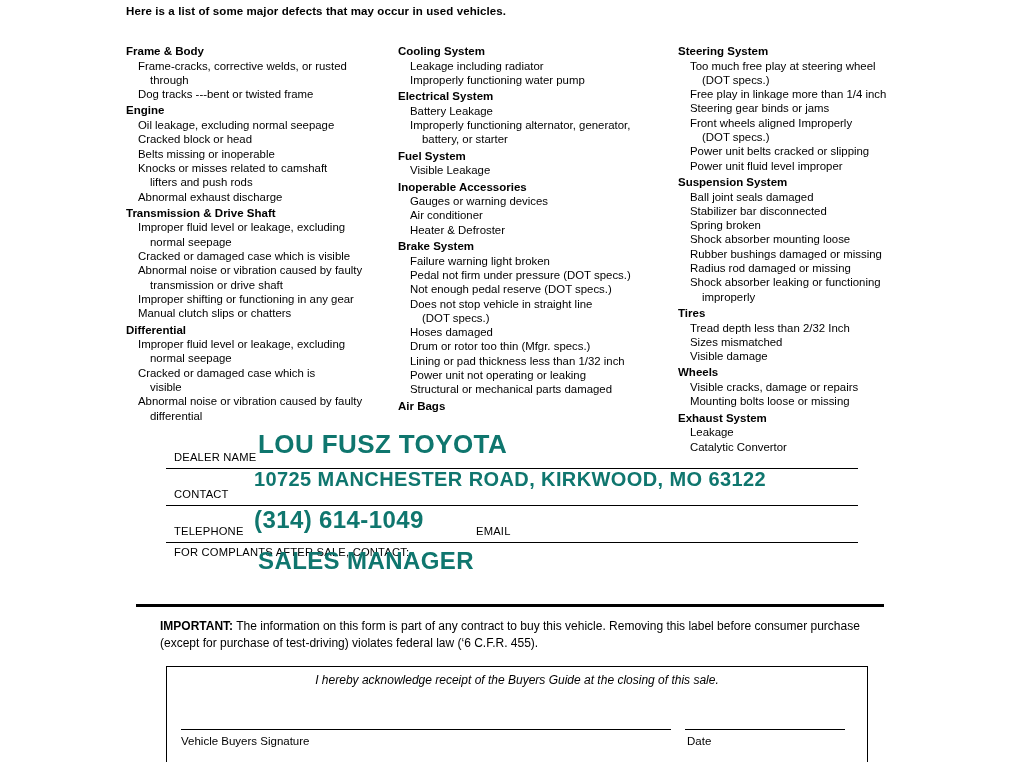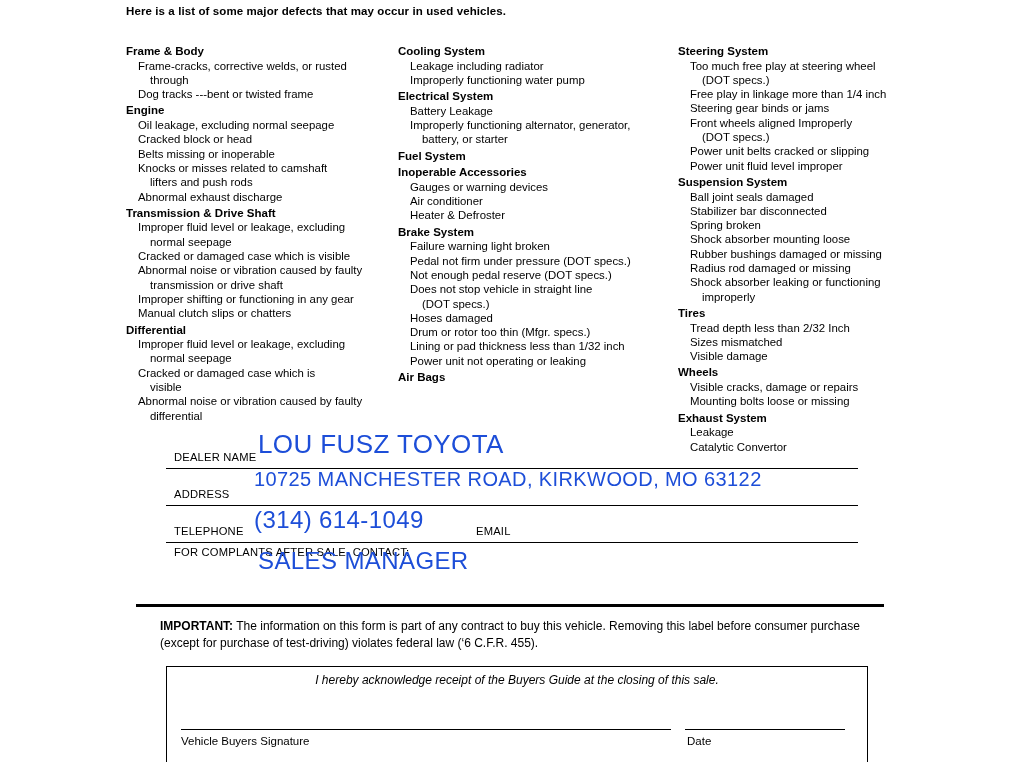--- a/index.html
+++ b/index.html
@@ -83,22 +83,22 @@
     bottom: 5px;
     font-size: 11.2px;
     letter-spacing: 0.2px;
   }
   .row .lbl.email {
     left: 310px;
   }
   .row.last { border-bottom: none; height: 20px; }
   .hand {
     position: absolute;
-    color: #1d4ed8;
-    font-weight: normal;
+    color: #0f766e;
+    font-weight: bold;
     font-family: "Liberation Sans", sans-serif;
     letter-spacing: 0.4px;
     white-space: nowrap;
   }
   .hand.name   { left: 92px;  top: -3px;  font-size: 26px; }
   .hand.addr   { left: 88px;  top: 36px;  font-size: 20px; }
   .hand.phone  { left: 88px;  top: 74px;  font-size: 24px; }
   .hand.mgr    { left: 92px;  top: 115px; font-size: 24px; }
 
   
@@ -194,36 +194,40 @@
         <ul class="items">
           <li><span>Leakage including radiator</span></li>
           <li><span>Improperly functioning water pump</span></li>
         </ul>
         <div class="grp-title">Electrical System</div>
         <ul class="items">
           <li><span>Battery Leakage</span></li>
           <li><span>Improperly functioning alternator, generator,</span><span class="cont">battery, or starter</span></li>
         </ul>
         <div class="grp-title">Fuel System</div>
+        <ul class="items">
+          <li><span>Visible Leakage</span></li>
+        </ul>
         <div class="grp-title">Inoperable Accessories</div>
         <ul class="items">
           <li><span>Gauges or warning devices</span></li>
           <li><span>Air conditioner</span></li>
           <li><span>Heater &amp; Defroster</span></li>
         </ul>
         <div class="grp-title">Brake System</div>
         <ul class="items">
           <li><span>Failure warning light broken</span></li>
           <li><span>Pedal not firm under pressure (DOT specs.)</span></li>
           <li><span>Not enough pedal reserve (DOT specs.)</span></li>
           <li><span>Does not stop vehicle in straight line</span><span class="cont">(DOT specs.)</span></li>
           <li><span>Hoses damaged</span></li>
           <li><span>Drum or rotor too thin (Mfgr. specs.)</span></li>
           <li><span>Lining or pad thickness less than 1/32 inch</span></li>
           <li><span>Power unit not operating or leaking</span></li>
+          <li><span>Structural or mechanical parts damaged</span></li>
         </ul>
         <div class="grp-title">Air Bags</div>
       </div>
     <div class="col col3">
         <div class="grp-title first">Steering System</div>
         <ul class="items">
           <li><span>Too much free play at steering wheel</span><span class="cont">(DOT specs.)</span></li>
           <li><span>Free play in linkage more than 1/4 inch</span></li>
           <li><span>Steering gear binds or jams</span></li>
           <li><span>Front wheels aligned Improperly</span><span class="cont">(DOT specs.)</span></li>
@@ -257,21 +261,21 @@
           <li><span>Catalytic Convertor</span></li>
         </ul>
       </div>
   </div>
 
   <div class="dealer">
     <div class="row">
       <span class="lbl">DEALER NAME</span>
     </div>
     <div class="row">
-      <span class="lbl">ADDRESS</span>
+      <span class="lbl">CONTACT</span>
     </div>
     <div class="row">
       <span class="lbl">TELEPHONE</span>
       <span class="lbl email">EMAIL</span>
     </div>
     <div class="row last">
       <span class="lbl">FOR COMPLANTS AFTER SALE, CONTACT:</span>
     </div>
 
     <div class="hand name">LOU FUSZ TOYOTA</div>

